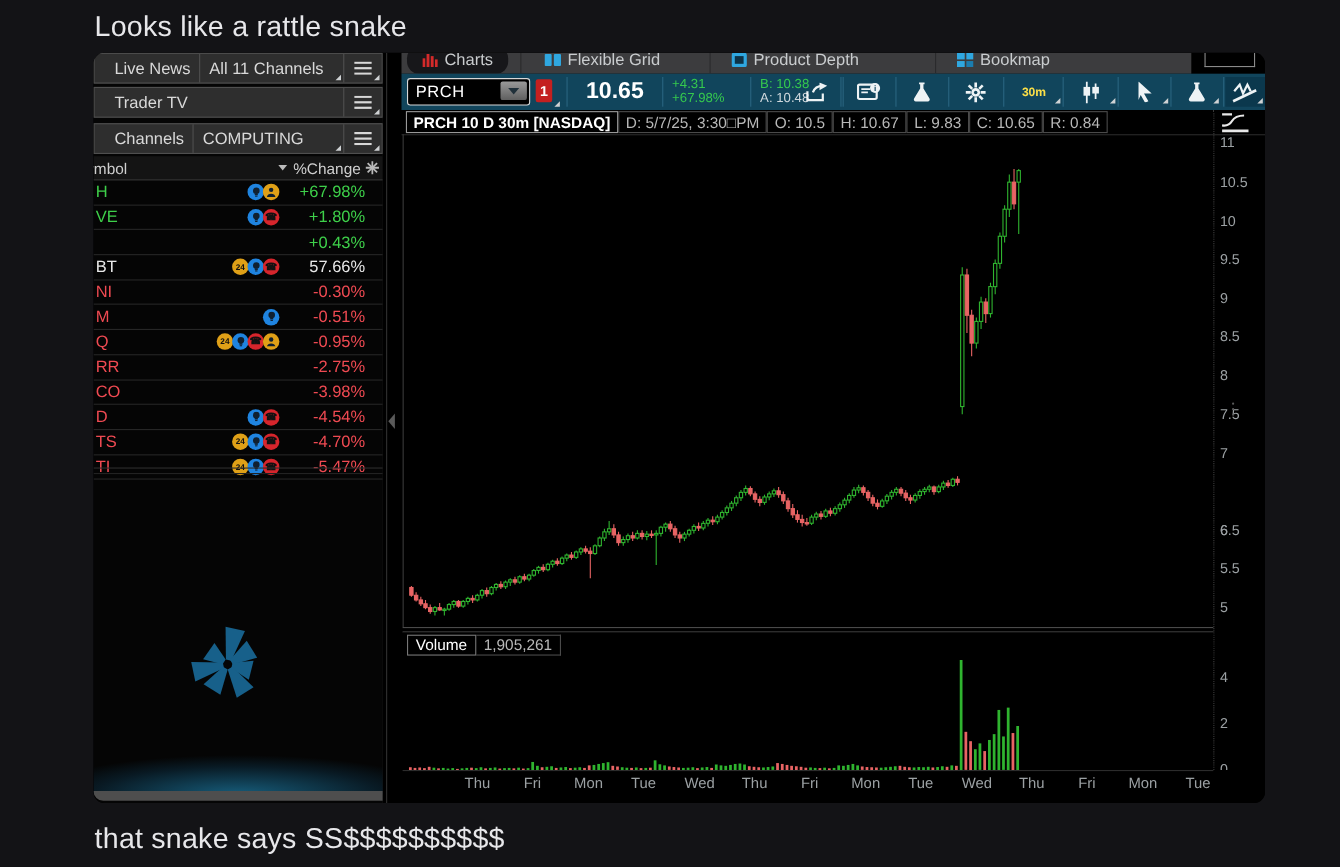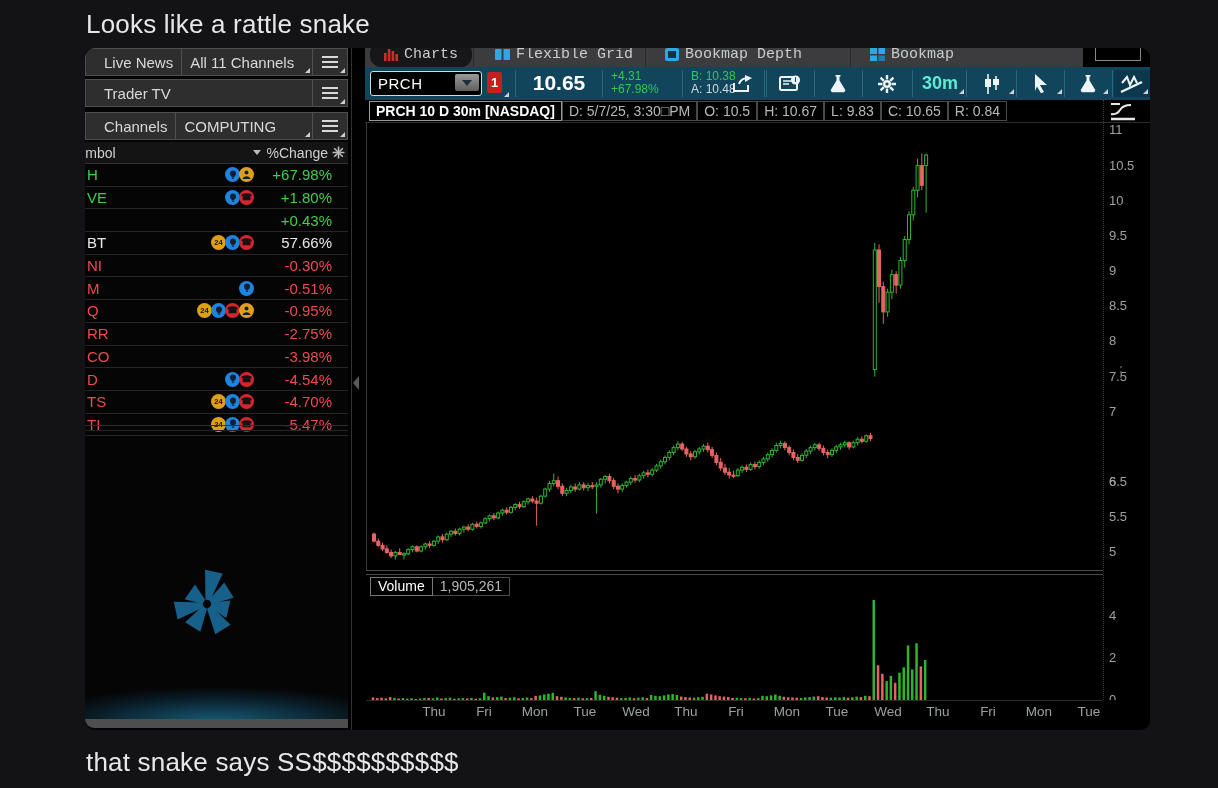--- a/index.html
+++ b/index.html
@@ -30,36 +30,36 @@
   .rows-end2{position:absolute;left:0;top:382px;width:263px;border-top:1px solid #222;}
   .glow{position:absolute;left:0;top:636px;width:263px;height:38px;background:radial-gradient(ellipse 90% 120% at 50% 100%,rgba(34,150,200,.6),rgba(20,90,130,.25) 55%,transparent 78%);}
   .botbar{position:absolute;left:0;top:671px;width:263px;height:9px;background:#4e4e4e;border-bottom-left-radius:9px;}
   
   .vdiv{position:absolute;left:263px;top:0;width:17px;height:682px;background:#000;}
   .vdiv .line{position:absolute;left:3px;top:0;width:1px;height:682px;background:#313131;}
   .grip-left{position:absolute;left:5px;top:328px;width:0;height:0;border-top:7px solid transparent;border-bottom:7px solid transparent;border-right:6px solid #5a5a5a;}
   
   .rpanel{position:absolute;left:280px;top:0;width:785px;height:682px;background:#000;}
   .tabstrip{position:absolute;left:0;top:0;width:718px;height:19px;background:#3c3c3e;overflow:hidden;}
-  .tab{position:absolute;top:-6px;height:25px;display:flex;align-items:center;gap:6px;color:#c9ccce;font-size:15px;font-family:Liberation Mono, monospace;}
+  .tab{position:absolute;top:-6px;height:25px;display:flex;align-items:center;gap:6px;color:#c9ccce;font-size:15px;}
   .tab.pill{background:#17171a;border-radius:11px;padding:0 14px;}
   .tabsep{position:absolute;top:0;width:1px;height:19px;background:#2a2a2c;}
   .clipped-btn{position:absolute;left:730px;top:0;width:44px;height:12px;border:1px solid #8a8a8a;border-top:none;background:#000;}
   .toolbar{position:absolute;left:0;top:19px;width:785px;height:33px;background:#11455c;color:#eef3f5;}
   .tb-sep{position:absolute;top:3px;width:1px;height:27px;background:#2a6580;}
   .symbox{position:absolute;left:5px;top:4px;width:110px;height:23px;background:#000;border:1px solid #d8d8d8;border-radius:3px;display:flex;align-items:center;}
   .symbox .txt{padding-left:7px;font-size:15px;color:#fff;letter-spacing:.5px;}
   .symdrop{position:absolute;right:2px;top:2px;width:24px;height:17px;border-radius:2px;background:linear-gradient(#9a9a9a,#5f5f5f);display:flex;align-items:center;justify-content:center;}
   .symdrop i{width:0;height:0;border-left:5px solid transparent;border-right:5px solid transparent;border-top:6px solid #20303a;}
   .alert{position:absolute;left:122px;top:5px;width:15px;height:21px;background:#c42020;border-radius:2px;color:#fff;font-weight:bold;font-size:13px;display:flex;align-items:center;justify-content:center;}
   .last{position:absolute;left:158px;top:4px;width:72px;text-align:center;font-size:21px;font-weight:bold;color:#fff;}
   .stack{position:absolute;top:3px;font-size:12px;line-height:13px;}
   .gn{color:#35c94e}.wt{color:#cfd8dd}
   .tbicon{position:absolute;top:3px;height:27px;display:flex;align-items:center;justify-content:center;}
-  .tf{font-size:18px;font-weight:bold;color:#5eead4;}
+  .tf{font-size:11px;font-weight:bold;color:#fde047;}
   .chead{position:absolute;left:0;top:52px;width:785px;height:22px;background:#000;border-bottom:1px solid #2a2a2a;display:flex;align-items:center;gap:0;}
   .cbox{height:18px;display:flex;align-items:center;padding:0 6px;border:1px solid #4a4a4a;color:#b8b8b8;font-size:14px;white-space:nowrap;}
   .cbox.title{border-color:#999;color:#fff;font-weight:bold;margin-left:4px;}
   .pane{position:absolute;left:1px;top:74px;width:737px;height:448px;border-left:1px solid #3a3a3a;}
   .axiscol{position:absolute;left:738px;top:52px;width:47px;height:600px;border-left:1px dotted #3a3a3a;overflow:hidden;color:#9ba0a3;font-size:13px;}
   .axiscol .tick{position:absolute;left:5px;text-align:center;}
   .axicon{position:absolute;left:6px;top:2px;}
   .psep1{position:absolute;left:1px;top:522px;width:737px;border-top:1px solid #4a4a4a;}
   .psep2{position:absolute;left:1px;top:526px;width:737px;border-top:1px solid #4a4a4a;}
   .vhead{position:absolute;left:1px;top:527px;width:737px;height:22px;background:#000;display:flex;align-items:center;}
@@ -349,21 +349,21 @@
               <rect x="8.5" y="1" width="6.5" height="11" rx="1" fill="#2fa7e0"></rect>
             </svg>
           <span>Flexible Grid</span>
         </div>
         <div class="tabsep" style="left:280px"></div>
         <div class="tab" style="left:300px">
           <svg width="14" height="13" viewBox="0 0 14 13">
               <rect x="0" y="0" width="14" height="13" rx="2" fill="#2fa7e0"></rect>
               <rect x="3" y="3" width="8" height="7" fill="#0d3348"></rect>
             </svg>
-          <span>Bookmap Depth</span>
+          <span>Product Depth</span>
         </div>
         <div class="tabsep" style="left:485px"></div>
         <div class="tab" style="left:505px">
           <svg width="15" height="13" viewBox="0 0 15 13">
               <rect x="0" y="0" width="7" height="6" fill="#2fa7e0"></rect>
               <rect x="8.5" y="0" width="6.5" height="6" fill="#2fa7e0"></rect>
               <rect x="0" y="7.5" width="7" height="5.5" fill="#2fa7e0"></rect>
               <rect x="8.5" y="7.5" width="6.5" height="5.5" fill="#1b7db0"></rect>
             </svg>
           <span>Bookmap</span>

